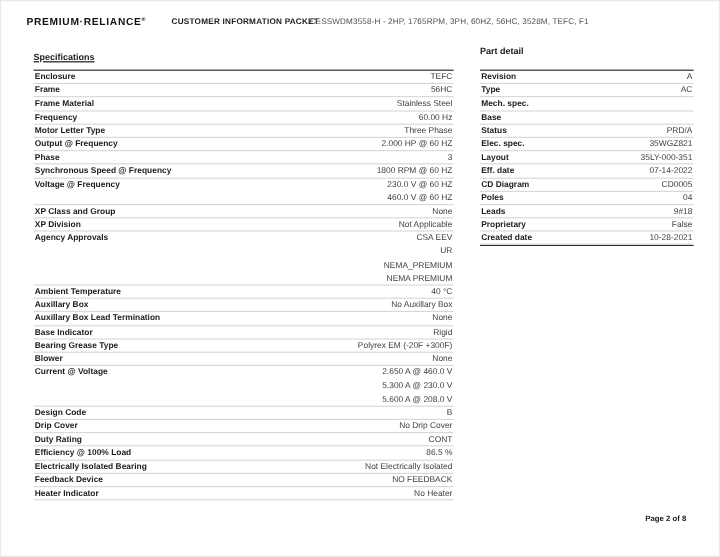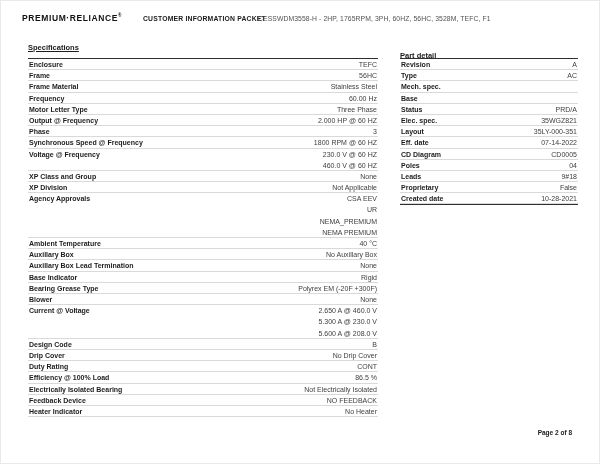--- a/index.html
+++ b/index.html
@@ -24,21 +24,21 @@
   }
   .product-line{
     position:absolute;left:258px;top:15px;
     font-size:6.8px;color:#515151;letter-spacing:.1px;white-space:nowrap;
   }
   
   .section-title{
     position:absolute;font-size:7.5px;font-weight:bold;color:#1a1a1a;
   }
   #spec-title{left:28px;top:43px;text-decoration:underline;}
-  #part-title{left:400px;top:51px;}
+  #part-title{left:400px;top:38px;}
   
   .kv-table{
     position:absolute;border-top:1.5px solid #2e2e2e;
   }
   #spec-table{left:28px;top:58px;width:350px;}
   #part-table{left:400px;top:58px;width:178px;border-bottom:1.5px solid #2e2e2e;}
   .kv-row{
     display:flex;justify-content:space-between;align-items:flex-start;
     box-sizing:border-box;border-bottom:1px solid #d9d9d9;
     overflow:hidden;padding:0 1px;

